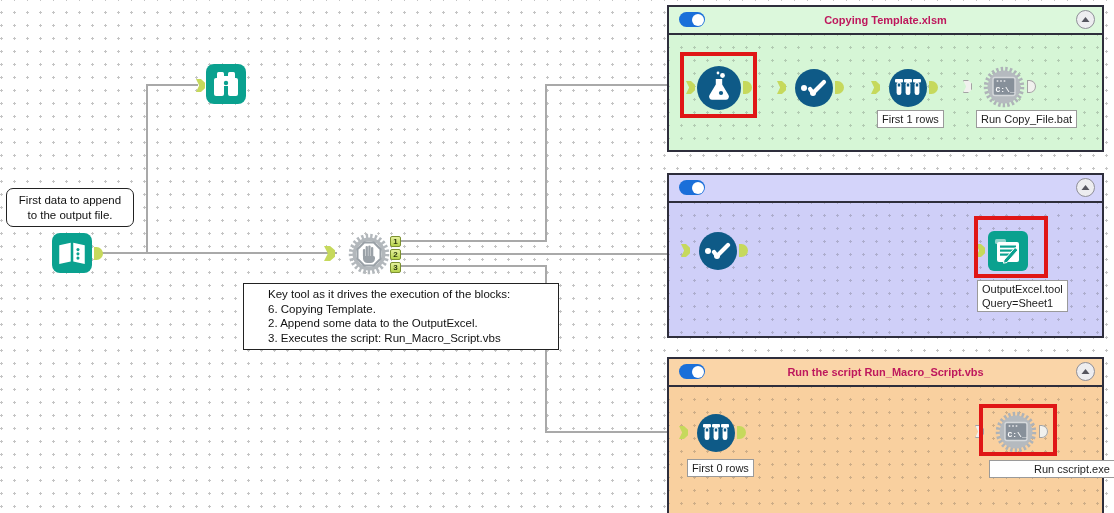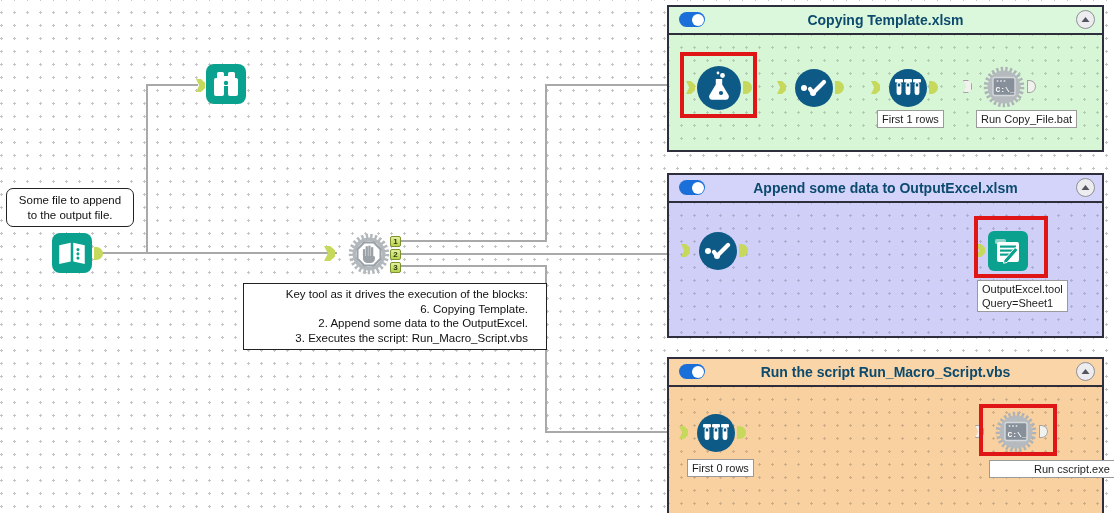--- a/index.html
+++ b/index.html
@@ -4,21 +4,21 @@
 <style>
   html,body{margin:0;padding:0;background:#fff;font-family:"Liberation Sans",sans-serif;}
   #canvas{position:relative;width:1114px;height:513px;overflow:hidden;background:#fff;
     background-image:radial-gradient(circle,#c4c4c4 1px,rgba(0,0,0,0) 1.3px);
     background-size:13px 13px;background-position:8px 6px;}
   .container{position:absolute;border:2px solid #2e2e3c;box-sizing:border-box;}
   .container .hdr{position:relative;height:26px;border-bottom:2px solid #2e2e3c;display:flex;align-items:center;}
   .container .body{position:absolute;left:0;right:0;bottom:0;top:26px;
     background-image:radial-gradient(circle,rgba(50,50,50,.22) 1px,rgba(0,0,0,0) 1.3px);
     background-size:13px 13px;background-position:6px 8px;}
-  .ctitle{position:absolute;left:0;right:0;text-align:center;font-size:14px;font-weight:bold;color:#0c4a6e;}
+  .ctitle{position:absolute;left:0;right:0;text-align:center;font-size:11px;font-weight:bold;color:#be185d;}
   .toggle{position:absolute;left:10px;top:5px;width:26px;height:15px;border-radius:8px;background:#1a6fd9;cursor:pointer;}
   .toggle .knob{position:absolute;right:1.5px;top:1.5px;width:12px;height:12px;border-radius:50%;background:#fff;}
   .collapse{position:absolute;right:7px;top:3px;width:19px;height:19px;border-radius:50%;
     background:#ededf0;border:1px solid #8f8f98;display:flex;align-items:center;justify-content:center;box-sizing:border-box;}
   .wire{position:absolute;background:#a9a9a9;}
   .wh{height:2px;} .wv{width:2px;}
   .anchor-in{position:absolute;width:9px;height:13px;background:#c6d95c;
     clip-path:polygon(0 0,55% 0,100% 28%,100% 72%,55% 100%,0 100%,35% 50%);}
   .anchor-out{position:absolute;width:9px;height:13px;background:#c6d95c;border-radius:0 7px 7px 0;}
   .anchor-white{background:#f1f1ee;box-shadow:inset 0 0 0 1px #a3a3a3;}
@@ -26,21 +26,21 @@
     background:linear-gradient(#e4f09b,#b7d34d);font-size:8px;font-weight:bold;color:#2e3a10;
     display:flex;align-items:center;justify-content:center;}
   .tool{position:absolute;}
   .sq-teal{background:#0aa18f;border-radius:8px;display:flex;align-items:center;justify-content:center;}
   .circ-blue{background:#0e5a87;border-radius:50%;display:flex;align-items:center;justify-content:center;}
   .redbox{position:absolute;border:4px solid #e01616;box-sizing:border-box;}
   .caption{position:absolute;background:#fff;border:1px solid #9a9a9a;color:#1c1c1c;font-size:11px;
     padding:1px 4px;white-space:nowrap;line-height:14px;}
   .note{position:absolute;background:#fff;border:1.5px solid #222;color:#111;font-size:11.5px;line-height:1.28;}
   .note.round{border-radius:7px;text-align:center;padding:4px 2px;}
-  .note.square{padding:3px 18px;text-align:right;}
+  .note.square{padding:3px 24px;}
 </style>
 </head>
 <body>
 
 <div id="canvas">
 
   <div class="wire wh" style="left:101px;top:252px;width:236px;"></div>
   <div class="wire wv" style="left:146px;top:84px;height:170px;"></div>
   <div class="wire wh" style="left:146px;top:84px;width:52px;"></div>
   <div class="wire wh" style="left:400px;top:240px;width:147px;"></div>
@@ -69,21 +69,20 @@
       </div>
     </div>
     <div class="body"></div>
   </div>
 
   <div class="container" style="left:667px;top:173px;width:437px;height:165px;background:#cfcff8;">
     <div class="hdr" style="background:#d4d4fa;">
       <div class="toggle">
           <div class="knob"></div>
         </div>
-      <div class="ctitle">Append some data to OutputExcel.xlsm</div>
       <div class="collapse">
         <svg width="11" height="9" viewBox="0 0 11 9">
             <path d="M1.5,7 L5.5,2 L9.5,7 Z" fill="#55555f"></path>
           </svg>
       </div>
     </div>
     <div class="body"></div>
   </div>
 
   <div class="container" style="left:667px;top:357px;width:437px;height:202px;background:#f9d09f;">
@@ -95,21 +94,21 @@
       <div class="collapse">
         <svg width="11" height="9" viewBox="0 0 11 9">
             <path d="M1.5,7 L5.5,2 L9.5,7 Z" fill="#55555f"></path>
           </svg>
       </div>
     </div>
     <div class="body"></div>
   </div>
 
   <div class="note round" style="left:6px;top:188px;width:122px;">
-    <div>Some file to append</div>
+    <div>First data to append</div>
     <div>to the output file.</div>
   </div>
 
   <div class="note square" style="left:243px;top:283px;width:266px;">
     <div>Key tool as it drives the execution of the blocks:</div>
     <div>6. Copying Template.</div>
     <div>2. Append some data to the OutputExcel.</div>
     <div>3. Executes the script: Run_Macro_Script.vbs</div>
   </div>
 

